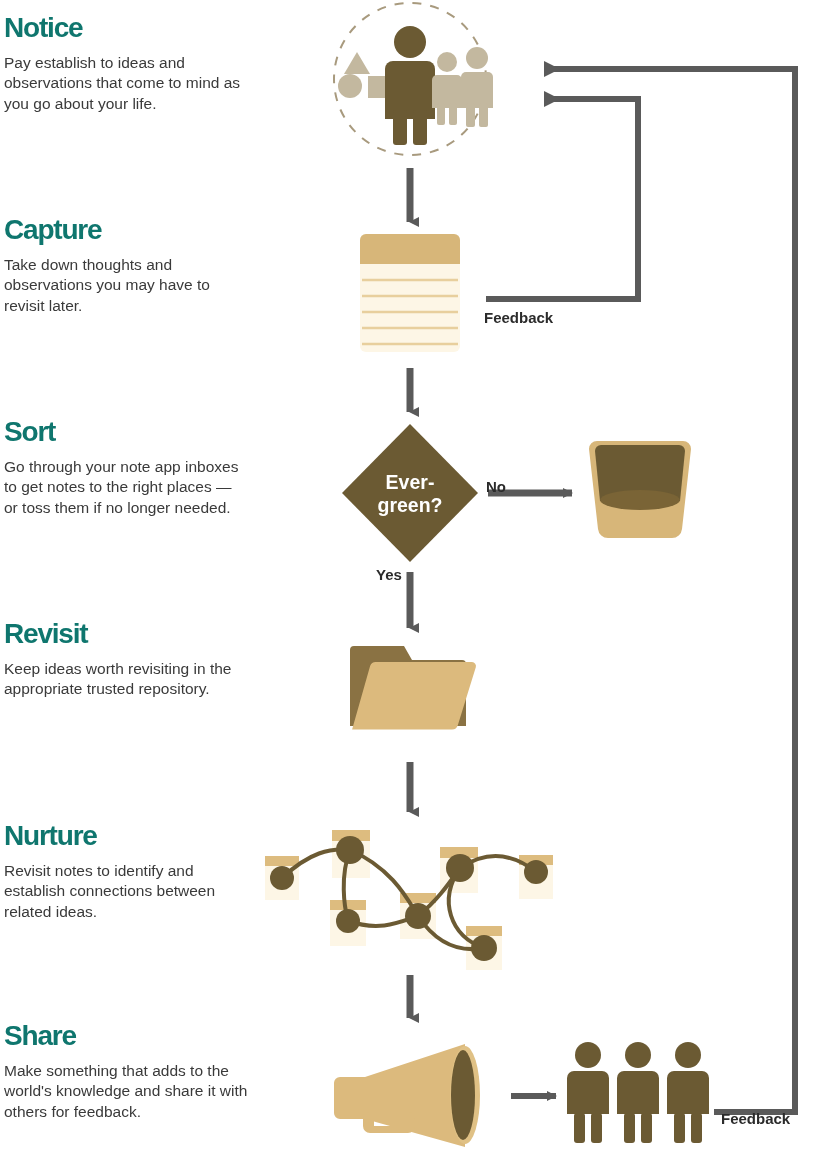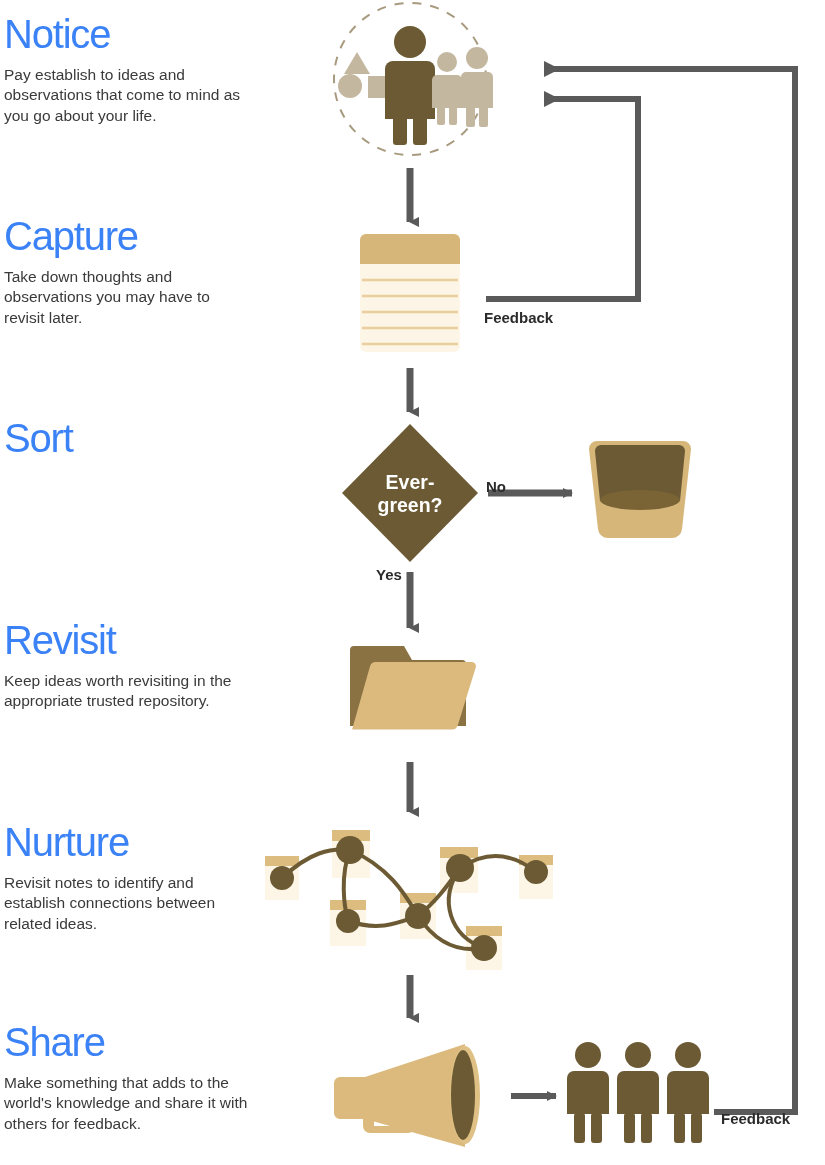--- a/index.html
+++ b/index.html
@@ -18,25 +18,25 @@
     overflow: hidden;
     background: #ffffff;
   }
   
   .step-block {
     position: absolute;
     left: 4px;
     width: 245px;
   }
   .step-title {
-    font-size: 40px;
-    font-weight: normal;
+    font-size: 28px;
+    font-weight: bold;
     line-height: 1.02;
     letter-spacing: -1.2px;
-    color: #3b82f6;
+    color: #0f766e;
     margin: 0 0 10px 0;
   }
   .step-desc {
     font-size: 15.5px;
     line-height: 1.33;
     color: #3a3a3a;
     margin: 0;
   }
   
   #diagram {
@@ -67,20 +67,21 @@
     <p class="step-desc">Pay establish to ideas and observations that come to mind as you go about your life.</p>
   </div>
 
   <div class="step-block" style="top:216px;">
     <div class="step-title">Capture</div>
     <p class="step-desc">Take down thoughts and observations you may have to revisit later.</p>
   </div>
 
   <div class="step-block" style="top:418px;">
     <div class="step-title">Sort</div>
+    <p class="step-desc">Go through your note app inboxes to get notes to the right places — or toss them if no longer needed.</p>
   </div>
 
   <div class="step-block" style="top:620px;">
     <div class="step-title">Revisit</div>
     <p class="step-desc">Keep ideas worth revisiting in the appropriate trusted repository.</p>
   </div>
 
   <div class="step-block" style="top:822px;">
     <div class="step-title">Nurture</div>
     <p class="step-desc">Revisit notes to identify and establish connections between related ideas.</p>

